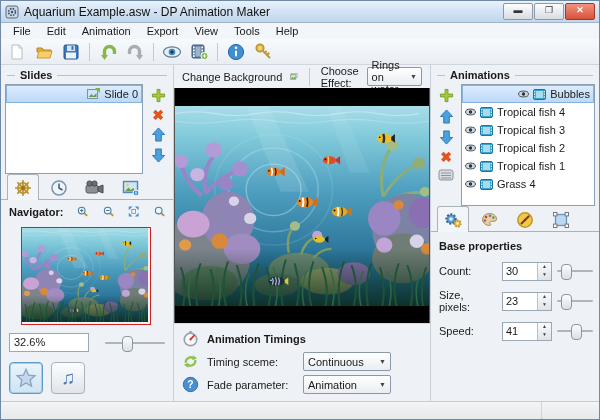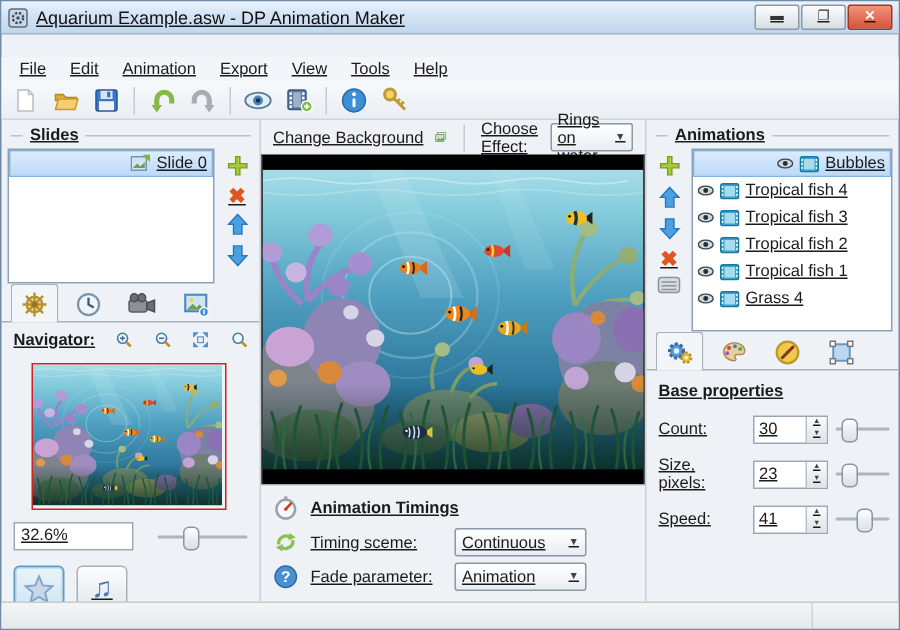--- a/index.html
+++ b/index.html
@@ -1,25 +1,25 @@
 <!DOCTYPE html>
 <html><head>
 <meta charset="utf-8">
 <style>
   html,body{margin:0;padding:0;}
   body{width:600px;height:420px;font-family:"Liberation Sans",sans-serif;font-size:11px;color:#1a1a1a;background:#9aa7b5;overflow:hidden;}
-  .window{position:absolute;inset:0;border:1px solid #6f8aa5;display:flex;flex-direction:column;background:#eef1f5;text-decoration:underline;}
+  .window{position:absolute;inset:0;border:1px solid #6f8aa5;display:flex;flex-direction:column;background:#eef1f5;}
   
   .titlebar{height:21px;background:linear-gradient(#e9f2fc,#d3e3f4 45%,#c2d7ec);border-bottom:1px solid #9fb4c9;display:flex;align-items:center;padding:0 4px;gap:5px;flex:0 0 auto;}
   .titlebar .title{flex:1;font-size:12px;color:#111;white-space:nowrap;overflow:hidden;}
   .winbtns{display:flex;gap:1px;}
   .winbtn{width:28px;height:15px;border:1px solid #8d99a5;border-radius:2px;background:linear-gradient(#fdfdfd,#d7dde3);font-size:9px;line-height:13px;text-align:center;color:#333;}
   .winbtn.close{background:linear-gradient(#f0937d,#d8523a);border-color:#9c3a28;color:#fff;font-weight:bold;}
   
-  .menubar{height:16px;background:#f2f5f9;display:flex;align-items:center;padding:0 4px;flex:0 0 auto;margin-top:15px;}
+  .menubar{height:16px;background:#f2f5f9;display:flex;align-items:center;padding:0 4px;flex:0 0 auto;}
   .menu-item{padding:1px 8px;cursor:default;}
   .toolbar{height:25px;background:linear-gradient(#f7fafc,#e9eef4);border-bottom:1px solid #cfd6dd;display:flex;align-items:center;padding:0 4px;gap:3px;flex:0 0 auto;}
   .tbtn{width:24px;height:22px;display:flex;align-items:center;justify-content:center;border-radius:3px;}
   .tsep{width:1px;height:18px;background:#c3cad2;margin:0 3px;}
   
   .content{flex:1;display:flex;min-height:0;}
   .left{width:172px;flex:0 0 auto;border-right:1px solid #c9d0d8;display:flex;flex-direction:column;padding:2px 0;}
   .center{flex:1;display:flex;flex-direction:column;min-width:0;}
   .right{width:168px;flex:0 0 auto;border-left:1px solid #c9d0d8;display:flex;flex-direction:column;padding:2px 0;}
   

